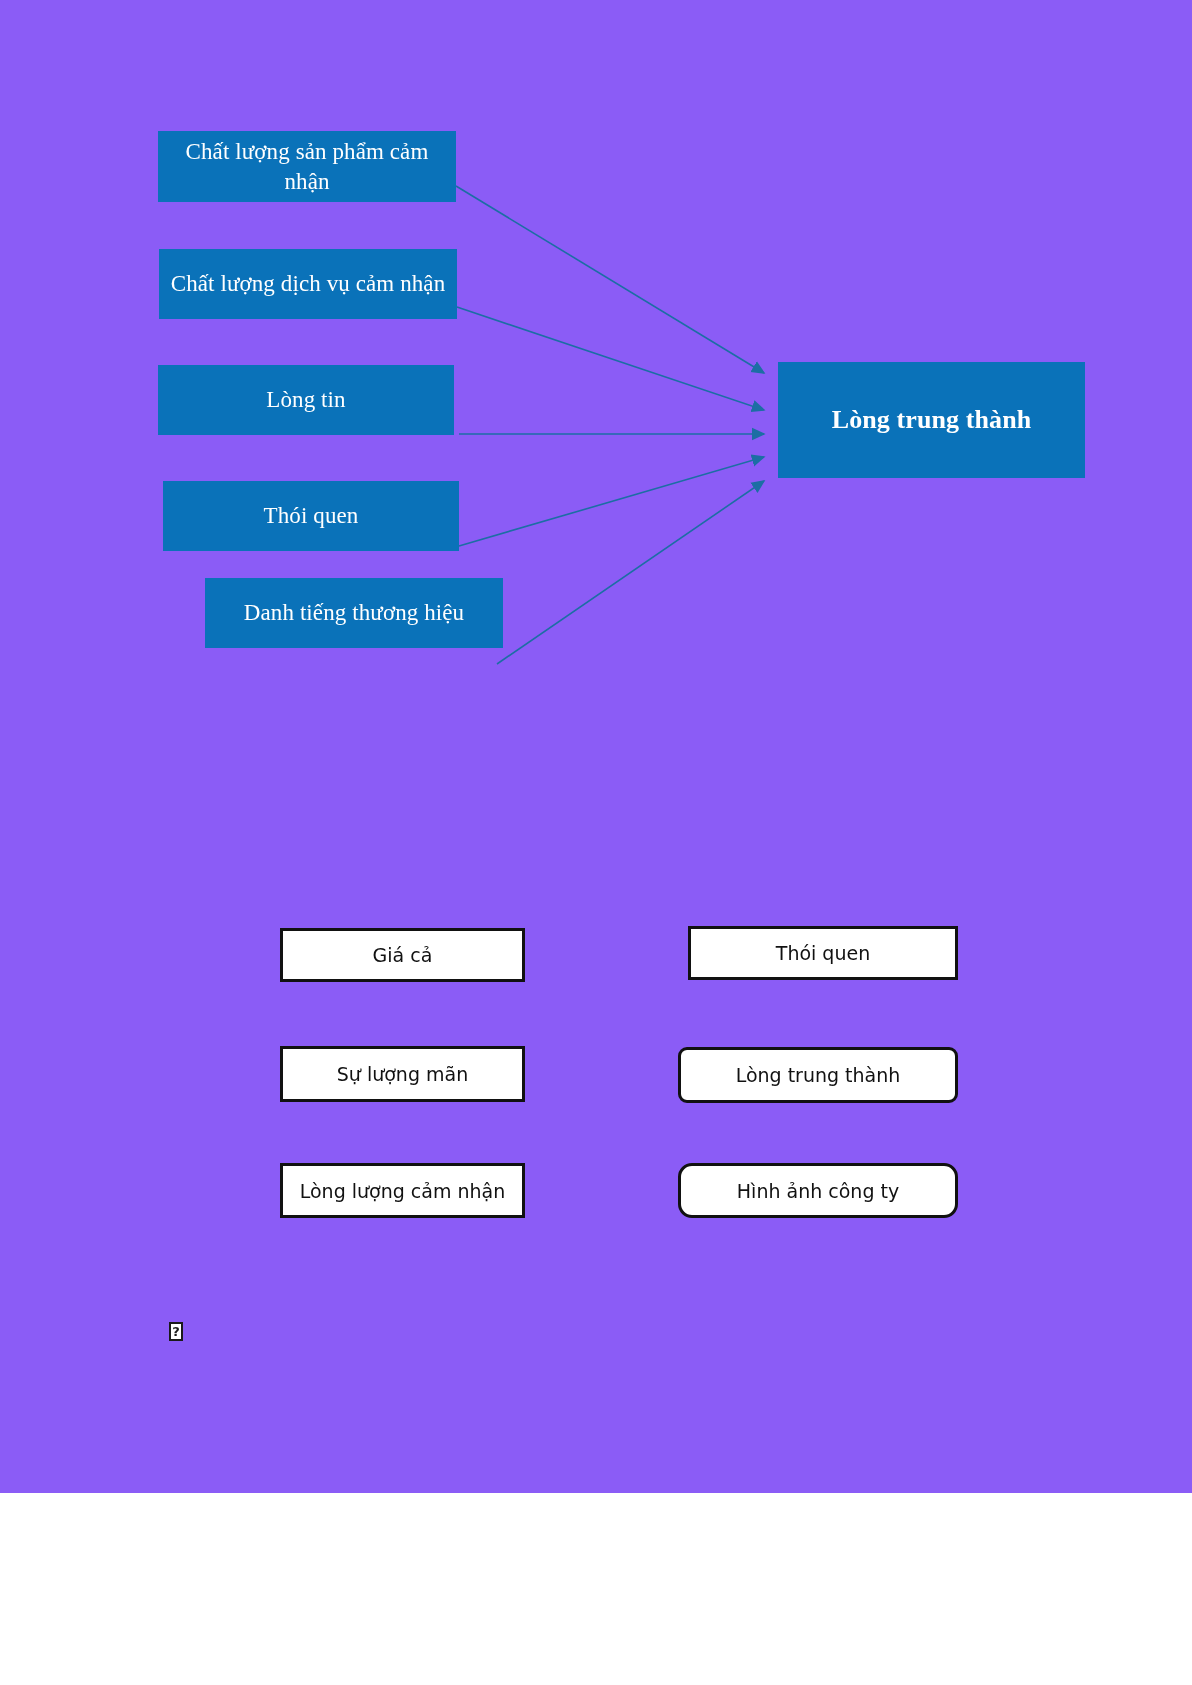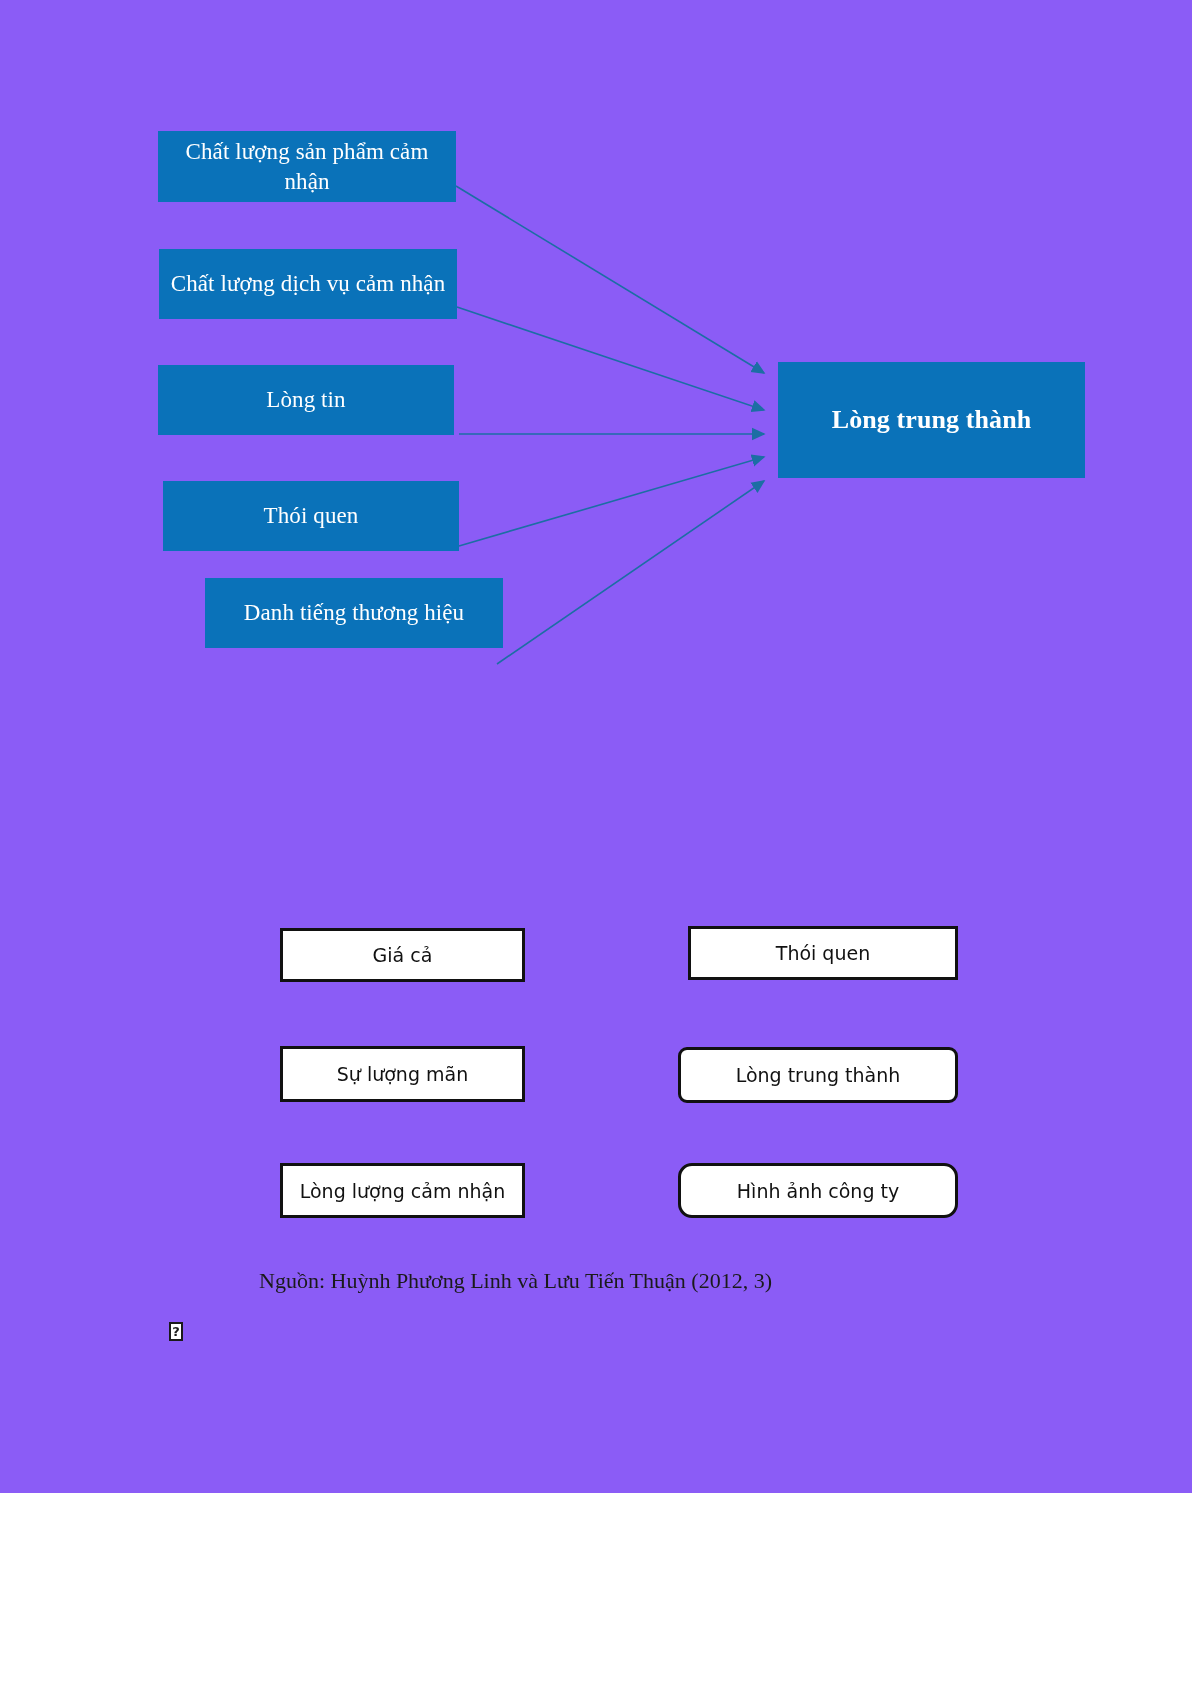--- a/index.html
+++ b/index.html
@@ -168,17 +168,16 @@
     <div class="outline-box rounded" style="left:678px; top:1047px; width:280px; height:56px;">
       <span>Lòng trung thành</span>
     </div>
 
     <div class="outline-box" style="left:678px; top:1163px; width:280px; height:55px;border-radius:14px;">
       <span>Hình ảnh công ty</span>
     </div>
 
   </div>
 
-  <div class="caption" style="left:259px; top:1268px;">Nguồn: Huỳnh Phương Linh và Lưu Tiến Thuận (2012, 3)</div>
 
   <div class="tofu" style="left:169px; top:1322px;">?</div>
 
 </div>
 
 </body></html>

